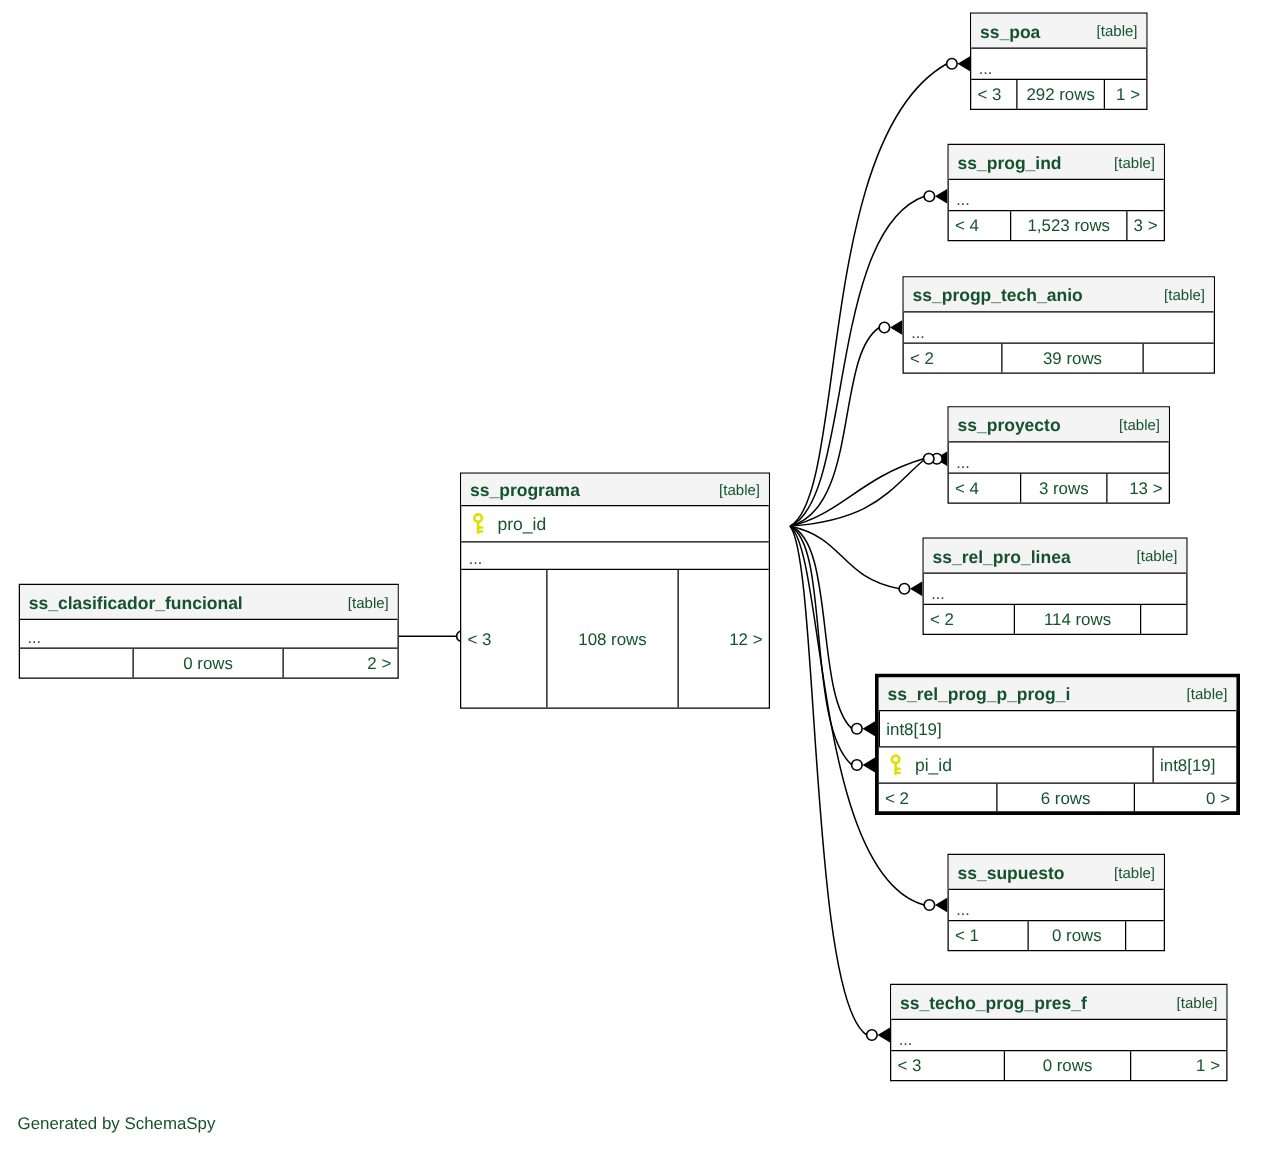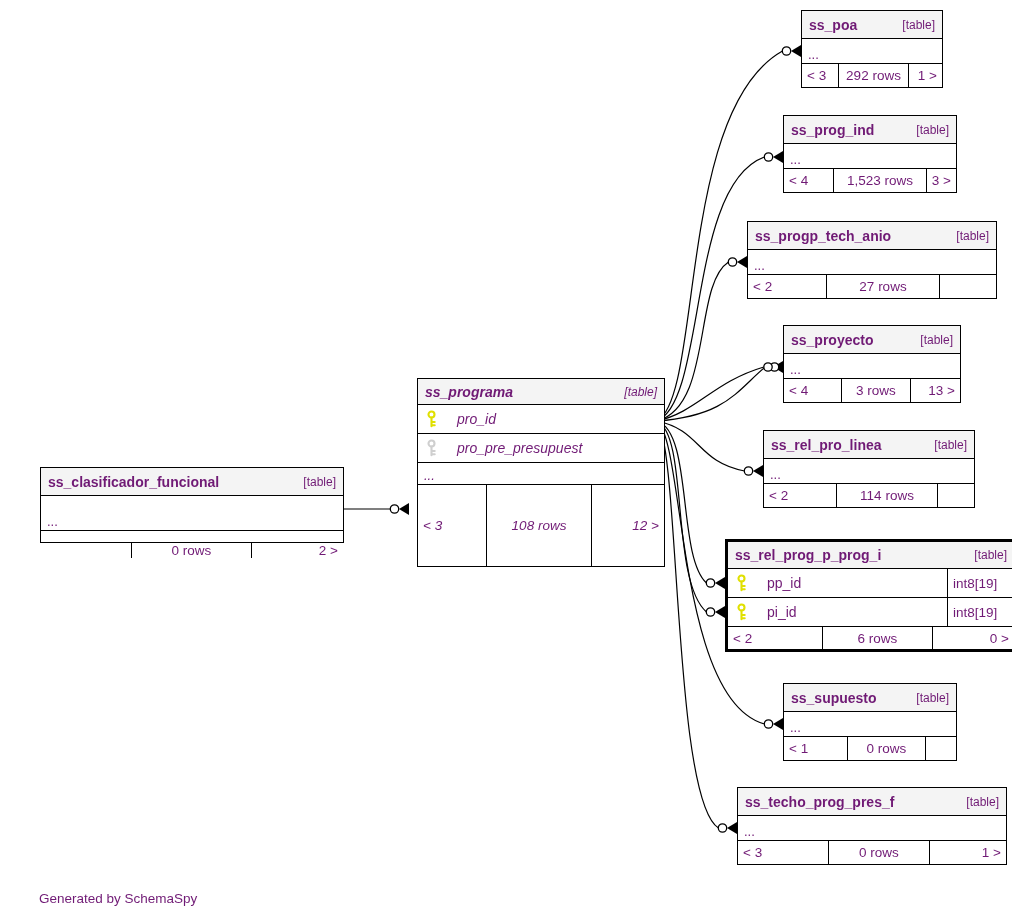--- a/index.html
+++ b/index.html
@@ -1,33 +1,33 @@
 <!DOCTYPE html>
 <html><head>
 <meta charset="utf-8">
 <style>
   html,body{margin:0;padding:0;background:#ffffff;}
   #canvas{position:relative;width:821px;height:920px;background:#ffffff;
-          font-family:"Liberation Sans","DejaVu Sans",sans-serif;color:#701a75;margin-left:25px;}
+          font-family:"Liberation Sans","DejaVu Sans",sans-serif;color:#14532d;}
   #edges{position:absolute;left:0;top:0;z-index:0;}
   .edge{fill:none;stroke:#000;stroke-width:1.2px;}
   .arrowhead{fill:#000;stroke:none;}
   .odot{fill:#fff;stroke:#000;stroke-width:1.3px;}
 
   .tbl{position:absolute;z-index:1;background:#fff;border:1px solid #000;
        box-sizing:border-box;display:flex;flex-direction:column;}
   .tbl.emph{border-width:3px;}
   .tbl-header{display:flex;justify-content:space-between;align-items:center;
               background:#f4f4f4;border-bottom:1px solid #000;padding:0 7px;
               height:27px;box-sizing:border-box;flex:0 0 auto;}
   .tbl-name{font-weight:bold;font-size:14px;white-space:nowrap;}
   .tbl-badge{font-size:12px;margin-left:14px;white-space:nowrap;}
   .col-row{display:flex;align-items:stretch;border-bottom:1px solid #000;
            font-size:14px;height:29px;box-sizing:border-box;flex:0 0 auto;}
-  .col-name{display:flex;align-items:center;gap:20px;padding:0 8px;flex:1;min-width:0;}
+  .col-name{display:flex;align-items:center;gap:10px;padding:0 8px;flex:1;min-width:0;}
   .col-type{display:flex;align-items:center;border-left:1px solid #000;
             padding:0 5px;font-size:13.5px;white-space:nowrap;}
   .ellipsis-row{border-bottom:1px solid #000;padding:0 6px;font-size:13px;
                 display:flex;align-items:flex-end;height:25px;box-sizing:border-box;
                 flex:0 0 auto;line-height:17px;}
   .tbl-footer{display:flex;font-size:13.5px;flex:1 0 auto;align-items:stretch;}
   .fcell{display:flex;align-items:center;padding:0 5px;box-sizing:border-box;
          white-space:nowrap;}
   .fcell.mid,.fcell.right{border-left:1px solid #000;}
   .fcell.mid{justify-content:center;}
@@ -131,21 +131,21 @@
   </div>
 
   <div class="tbl" style="left:722px;top:221px;width:250px;height:78px;">
     <div class="tbl-header" style="height:28px;align-items:center;">
       <span class="tbl-name">ss_progp_tech_anio</span>
       <span class="tbl-badge">[table]</span>
     </div>
     <div class="ellipsis-row">...</div>
     <div class="tbl-footer">
       <div class="fcell" style="width:78px;">&lt; 2</div>
-      <div class="fcell mid" style="flex:1;">27 rows</div>
+      <div class="fcell mid" style="flex:1;">39 rows</div>
       <div class="fcell right" style="width:57px;"></div>
     </div>
   </div>
 
   <div class="tbl" style="left:758px;top:325px;width:178px;height:78px;">
     <div class="tbl-header" style="height:28px;">
       <span class="tbl-name">ss_proyecto</span>
       <span class="tbl-badge">[table]</span>
     </div>
     <div class="ellipsis-row">...</div>
@@ -168,27 +168,20 @@
       <div class="fcell right" style="width:37px;"></div>
     </div>
   </div>
 
   <div class="tbl emph" style="left:700px;top:539px;width:292px;height:113px;">
     <div class="tbl-header" style="height:27px;">
       <span class="tbl-name">ss_rel_prog_p_prog_i</span>
       <span class="tbl-badge">[table]</span>
     </div>
     <div class="col-row">
-      <span class="col-name">
-        <svg class="key pk" viewBox="0 0 11 18" width="11" height="18">
-            <circle cx="5.5" cy="4.5" r="3"></circle>
-            <path d="M5.5 7.5 V16.2 M5.5 12 h3.2 M5.5 15.2 h3.2"></path>
-          </svg>
-        <span>pp_id</span>
-      </span>
       <span class="col-type" style="width:56px;">int8[19]</span>
     </div>
     <div class="col-row">
       <span class="col-name">
         <svg class="key pk" viewBox="0 0 11 18" width="11" height="18">
             <circle cx="5.5" cy="4.5" r="3"></circle>
             <path d="M5.5 7.5 V16.2 M5.5 12 h3.2 M5.5 15.2 h3.2"></path>
           </svg>
         <span>pi_id</span>
       </span>
@@ -220,52 +213,43 @@
       <span class="tbl-badge">[table]</span>
     </div>
     <div class="ellipsis-row">...</div>
     <div class="tbl-footer">
       <div class="fcell" style="width:90px;">&lt; 3</div>
       <div class="fcell mid" style="flex:1;">0 rows</div>
       <div class="fcell right" style="width:77px;">1 &gt;</div>
     </div>
   </div>
 
-  <div class="tbl" style="left:392px;top:378px;width:248px;height:189px;font-style:italic;">
+  <div class="tbl" style="left:368px;top:378px;width:248px;height:189px;">
     <div class="tbl-header" style="height:26px;">
       <span class="tbl-name">ss_programa</span>
       <span class="tbl-badge">[table]</span>
     </div>
     <div class="col-row">
       <span class="col-name">
         <svg class="key pk" viewBox="0 0 11 18" width="11" height="18">
             <circle cx="5.5" cy="4.5" r="3"></circle>
             <path d="M5.5 7.5 V16.2 M5.5 12 h3.2 M5.5 15.2 h3.2"></path>
           </svg>
         <span>pro_id</span>
       </span>
     </div>
-    <div class="col-row">
-      <span class="col-name">
-        <svg class="key fk" viewBox="0 0 11 18" width="11" height="18">
-            <circle cx="5.5" cy="4.5" r="3"></circle>
-            <path d="M5.5 7.5 V16.2 M5.5 12 h3.2 M5.5 15.2 h3.2"></path>
-          </svg>
-        <span>pro_pre_presupuest</span>
-      </span>
-    </div>
     <div class="ellipsis-row" style="height:22px;">...</div>
     <div class="tbl-footer">
       <div class="fcell" style="width:68px;">&lt; 3</div>
       <div class="fcell mid" style="flex:1;">108 rows</div>
       <div class="fcell right" style="width:73px;">12 &gt;</div>
     </div>
   </div>
 
-  <div class="tbl" style="left:15px;top:467px;width:304px;height:76px;gap:12px;">
+  <div class="tbl" style="left:15px;top:467px;width:304px;height:76px;">
     <div class="tbl-header" style="height:28px;">
       <span class="tbl-name">ss_clasificador_funcional</span>
       <span class="tbl-badge">[table]</span>
     </div>
     <div class="ellipsis-row" style="height:23px;">...</div>
     <div class="tbl-footer">
       <div class="fcell" style="width:90px;"></div>
       <div class="fcell mid" style="flex:1;">0 rows</div>
       <div class="fcell right" style="width:92px;">2 &gt;</div>
     </div>

